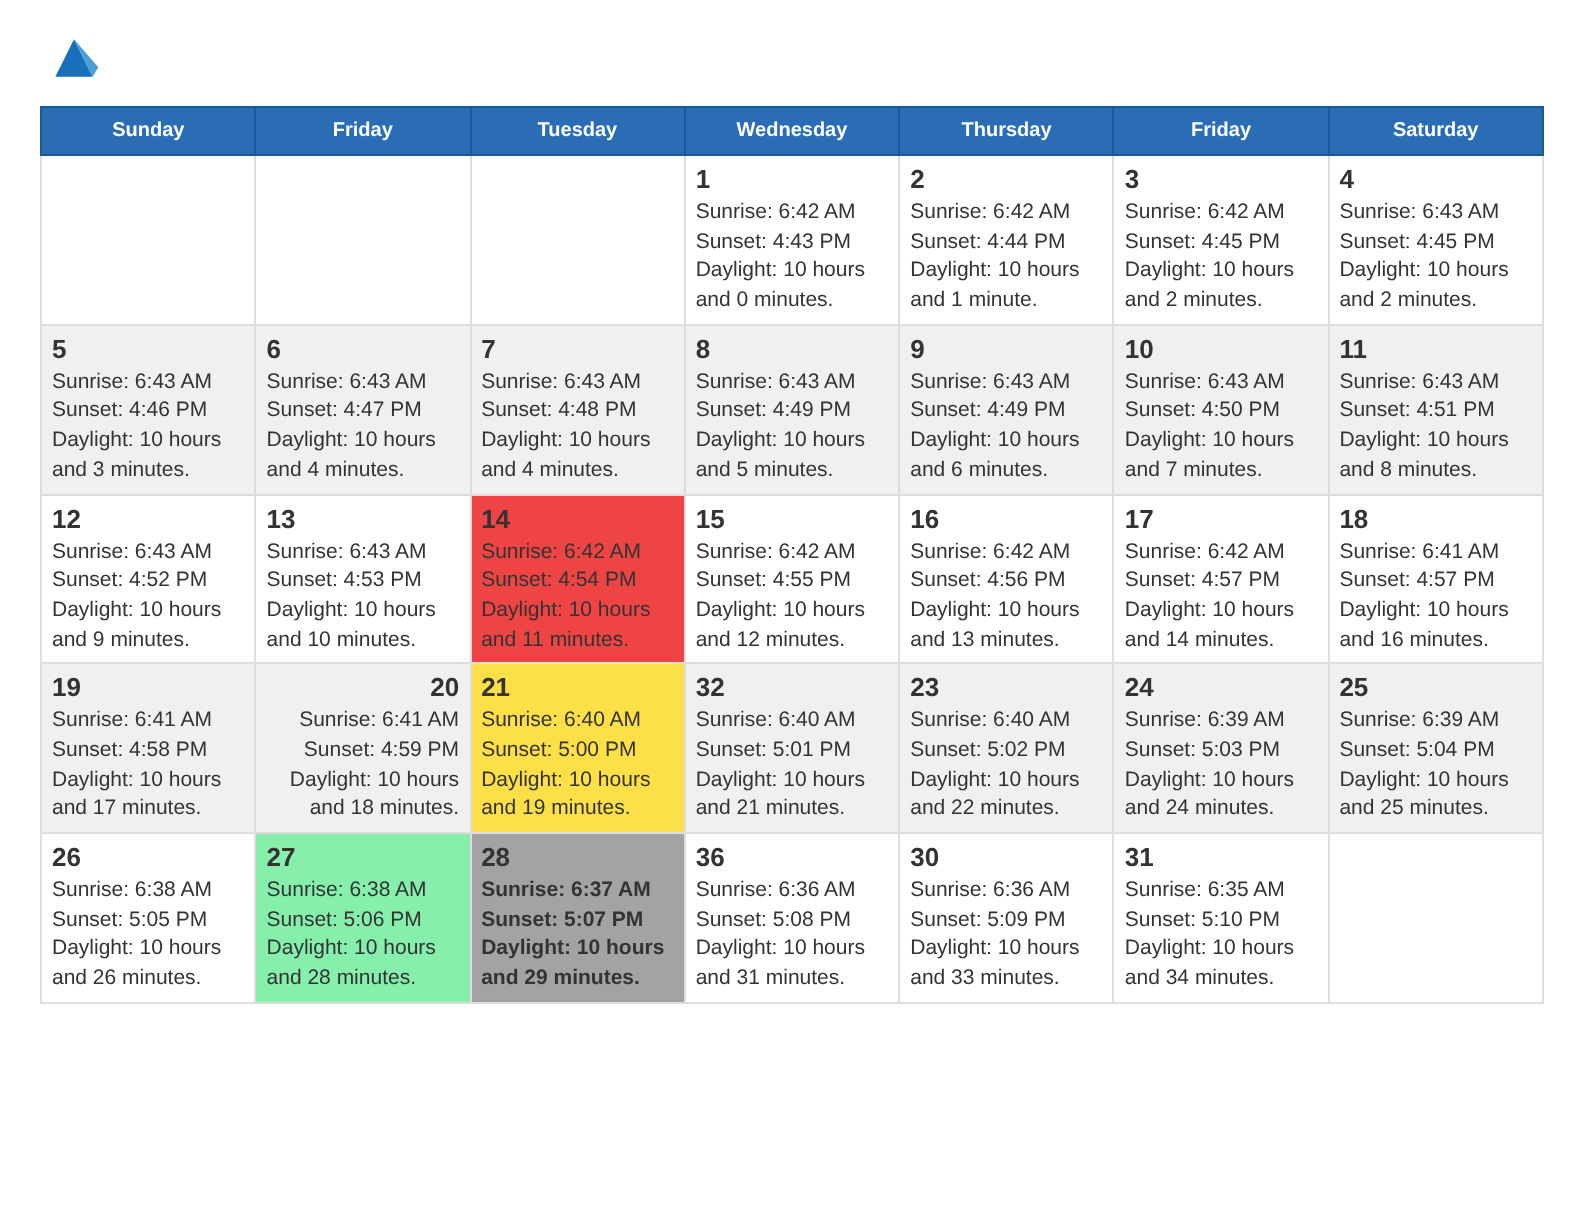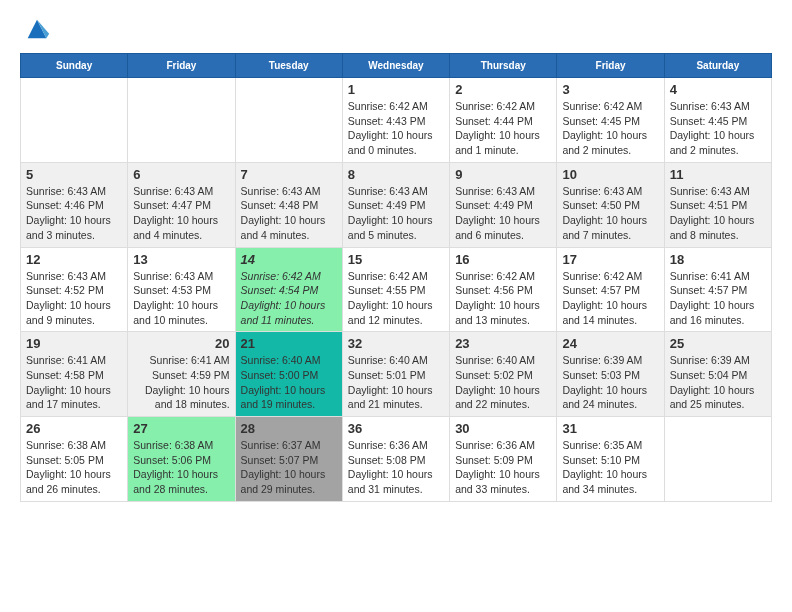--- a/index.html
+++ b/index.html
@@ -222,21 +222,21 @@
 Daylight: 10 hours
 and 9 minutes.</div>
           </td>
           <td style="background: rgb(255, 255, 255);">
             <span class="day-num">13</span>
             <div class="day-info" style="white-space: pre-line;">Sunrise: 6:43 AM
 Sunset: 4:53 PM
 Daylight: 10 hours
 and 10 minutes.</div>
           </td>
-          <td style="background: #86efac; font-style: italic;">
+          <td style="background: #ef4444;">
             <span class="day-num">14</span>
             <div class="day-info" style="white-space: pre-line;">Sunrise: 6:42 AM
 Sunset: 4:54 PM
 Daylight: 10 hours
 and 11 minutes.</div>
           </td>
           <td style="background: rgb(255, 255, 255); margin-top: 28px;">
             <span class="day-num">15</span>
             <div class="day-info" style="white-space: pre-line;">Sunrise: 6:42 AM
 Sunset: 4:55 PM
@@ -273,21 +273,21 @@
 Daylight: 10 hours
 and 17 minutes.</div>
           </td>
           <td style="background: rgb(240, 240, 240); text-align: right;">
             <span class="day-num">20</span>
             <div class="day-info" style="white-space: pre-line;">Sunrise: 6:41 AM
 Sunset: 4:59 PM
 Daylight: 10 hours
 and 18 minutes.</div>
           </td>
-          <td style="background: #14b8a6;">
+          <td style="background: #fde047;">
             <span class="day-num">21</span>
             <div class="day-info" style="white-space: pre-line;">Sunrise: 6:40 AM
 Sunset: 5:00 PM
 Daylight: 10 hours
 and 19 minutes.</div>
           </td>
           <td style="background: rgb(240, 240, 240);">
             <span class="day-num">32</span>
             <div class="day-info" style="white-space: pre-line;">Sunrise: 6:40 AM
 Sunset: 5:01 PM
@@ -326,21 +326,21 @@
           </td>
           <td style="background: #86efac;">
             <span class="day-num">27</span>
             <div class="day-info" style="white-space: pre-line;">Sunrise: 6:38 AM
 Sunset: 5:06 PM
 Daylight: 10 hours
 and 28 minutes.</div>
           </td>
           <td style="background: #a3a3a3;">
             <span class="day-num">28</span>
-            <div class="day-info" style="white-space: pre-line;">Sunrise: 6:37 AM
+            <div class="day-info" style="white-space: pre-line; font-weight: bold;">Sunrise: 6:37 AM
 Sunset: 5:07 PM
 Daylight: 10 hours
 and 29 minutes.</div>
           </td>
           <td style="background: rgb(255, 255, 255);">
             <span class="day-num">36</span>
             <div class="day-info" style="white-space: pre-line;">Sunrise: 6:36 AM
 Sunset: 5:08 PM
 Daylight: 10 hours
 and 31 minutes.</div>

